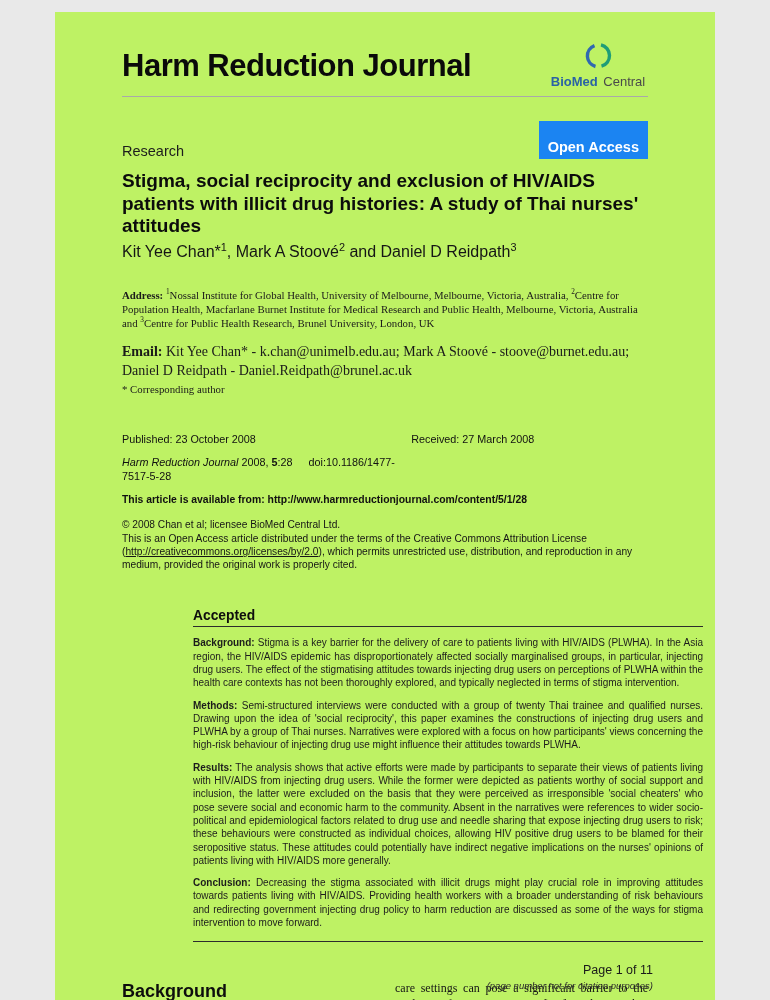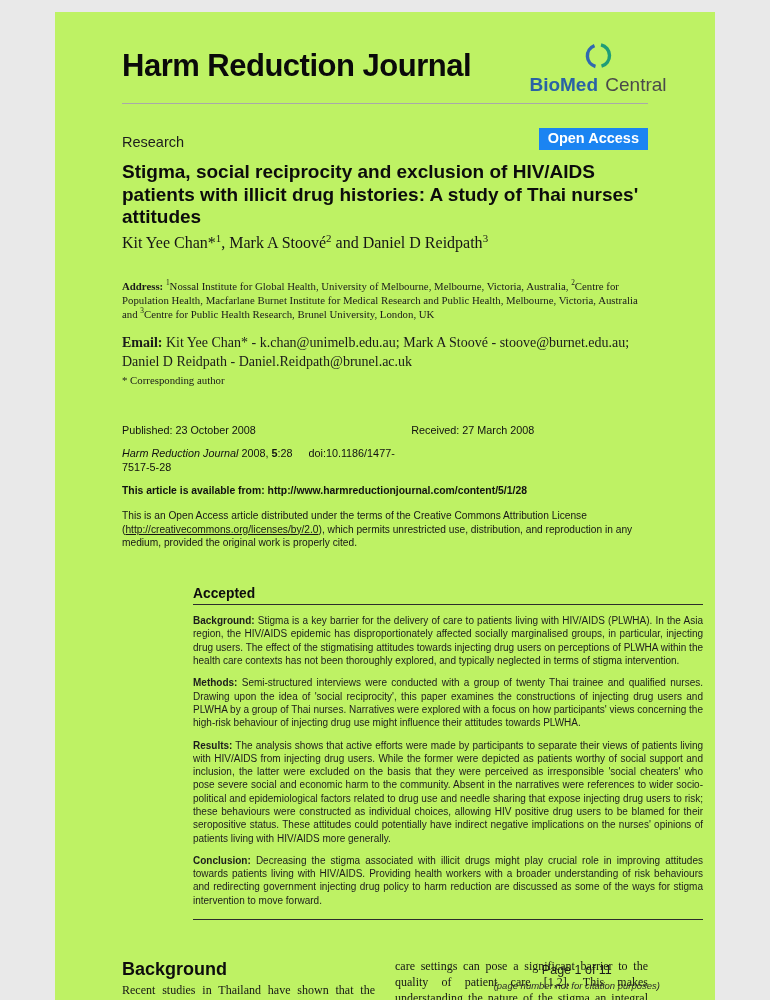--- a/index.html
+++ b/index.html
@@ -17,42 +17,42 @@
 
   
   .masthead { display:flex; justify-content:space-between; align-items:flex-start; }
   .journal-title {
     font-family:"Liberation Sans", sans-serif;
     font-weight:900; font-size:31px; letter-spacing:-0.5px;
     color:#0a0a0a; line-height:1.05; padding-top:10px;
   }
   .logo { display:flex; flex-direction:column; align-items:center; width:100px; }
   .logo svg { display:block; }
-  .logo-text { font-size:19px; margin-top:2px; white-space:nowrap; }
+  .logo-text { font-size:13px; margin-top:2px; white-space:nowrap; }
   .logo-text .biomed { color:var(--biomed-blue,#2a62a5); font-weight:bold; }
   .logo-text .central { color:#4a4a4a; margin-left:2px; }
   .head-rule { border:none; border-top:1px solid #a9a9a9; margin-top:7px; }
 
   
   .meta-row { display:flex; justify-content:space-between; align-items:flex-end; margin-top:24px; }
   .section-label { font-size:14.5px; color:#1d1d1d; }
   .open-access {
     background:var(--open-access-bg,#1b84f2);
     color:#fff; font-weight:bold; font-size:14.5px;
-    padding:2px 9px 3px 9px; line-height:1.2;
+    padding:18px 9px 3px 9px; line-height:1.2;
   }
 
   
   .article-title {
     margin-top:11px;
     font-size:19px; font-weight:bold; line-height:1.18; color:#0c0c0c;
   }
   .authors {
     margin-top:5px;
-    font-family:Liberation Serif, serif;
+    font-family:Liberation Sans, sans-serif;
     font-size:16px; color:#151515;
   }
   sup { font-size:0.68em; line-height:0; vertical-align:super; }
 
   
   .address {
     margin-top:27px;
     font-family:"Liberation Serif", serif;
     font-size:10.8px; line-height:1.32; color:#1a1a1a;
   }
@@ -100,21 +100,21 @@
   
   .body-cols { margin-top:39px; display:flex; gap:20px; }
   .body-col { width:308px; }
   .body-heading { font-size:18px; font-weight:bold; margin-bottom:3px; color:#0d0d0d; }
   .body-text {
     font-family:"Liberation Serif", serif;
     font-size:12px; line-height:1.32; text-align:justify; color:#151515;
   }
 
   
-  .footer { position:absolute; right:55px; top:951px; text-align:center; }
+  .footer { position:absolute; right:62px; top:951px; text-align:right; }
   .page-num { font-size:12.5px; color:#1a1a1a; }
   .page-note { margin-top:3px; font-size:9.5px; font-style:italic; color:#2a2a2a; }
 </style>
 </head>
 <body>
 
 <div class="page">
 
   <div class="masthead">
     <div class="journal-title">Harm Reduction Journal</div>
@@ -150,20 +150,21 @@
       <div class="citation"><span class="jname">Harm Reduction Journal</span><span> 2008, </span><span class="vol">5</span><span>:28</span><span class="doi">doi:10.1186/1477-7517-5-28</span></div>
     </div>
     <div class="pub-right">
       <div>Received: 27 March 2008</div>
     </div>
   </div>
 
   <div class="available"><span>This article is available from: </span><a href="#">http://www.harmreductionjournal.com/content/5/1/28</a></div>
 
   <div class="license-block">
+    <div>© 2008 Chan et al; licensee BioMed Central Ltd.</div>
     <div><span>This is an Open Access article distributed under the terms of the Creative Commons Attribution License (</span><a href="#" class="lic-link">http://creativecommons.org/licenses/by/2.0</a><span>), which permits unrestricted use, distribution, and reproduction in any medium, provided the original work is properly cited.</span></div>
   </div>
 
   <div class="abstract">
     <div class="abstract-heading">Accepted</div>
     <div class="abs-rule-top"></div>
     <p><b>Background:</b><span> Stigma is a key barrier for the delivery of care to patients living with HIV/AIDS (PLWHA). In the Asia region, the HIV/AIDS epidemic has disproportionately affected socially marginalised groups, in particular, injecting drug users. The effect of the stigmatising attitudes towards injecting drug users on perceptions of PLWHA within the health care contexts has not been thoroughly explored, and typically neglected in terms of stigma intervention.</span></p>
     <p><b>Methods:</b><span> Semi-structured interviews were conducted with a group of twenty Thai trainee and qualified nurses. Drawing upon the idea of 'social reciprocity', this paper examines the constructions of injecting drug users and PLWHA by a group of Thai nurses. Narratives were explored with a focus on how participants' views concerning the high-risk behaviour of injecting drug use might influence their attitudes towards PLWHA.</span></p>
     <p><b>Results:</b><span> The analysis shows that active efforts were made by participants to separate their views of patients living with HIV/AIDS from injecting drug users. While the former were depicted as patients worthy of social support and inclusion, the latter were excluded on the basis that they were perceived as irresponsible 'social cheaters' who pose severe social and economic harm to the community. Absent in the narratives were references to wider socio-political and epidemiological factors related to drug use and needle sharing that expose injecting drug users to risk; these behaviours were constructed as individual choices, allowing HIV positive drug users to be blamed for their seropositive status. These attitudes could potentially have indirect negative implications on the nurses' opinions of patients living with HIV/AIDS more generally.</span></p>
     <p><b>Conclusion:</b><span> Decreasing the stigma associated with illicit drugs might play crucial role in improving attitudes towards patients living with HIV/AIDS. Providing health workers with a broader understanding of risk behaviours and redirecting government injecting drug policy to harm reduction are discussed as some of the ways for stigma intervention to move forward.</span></p>

